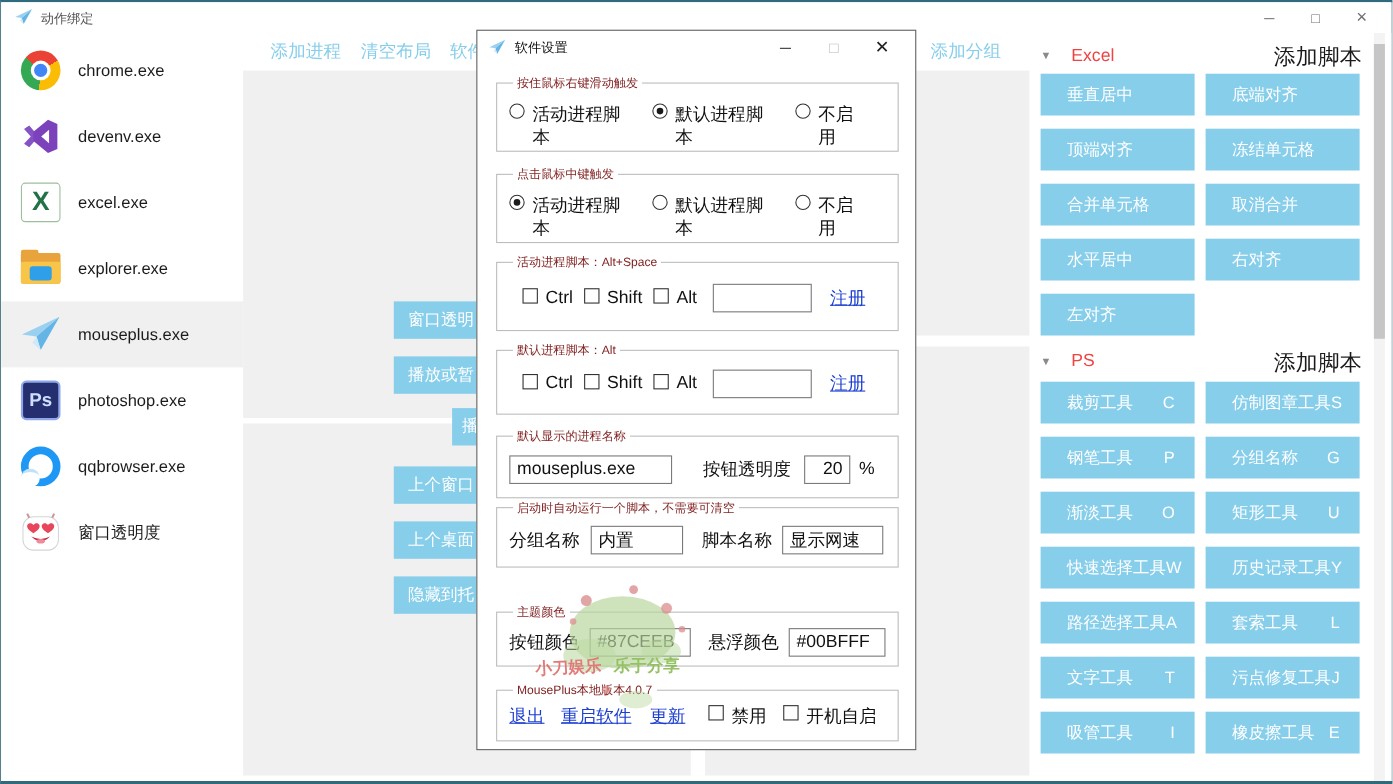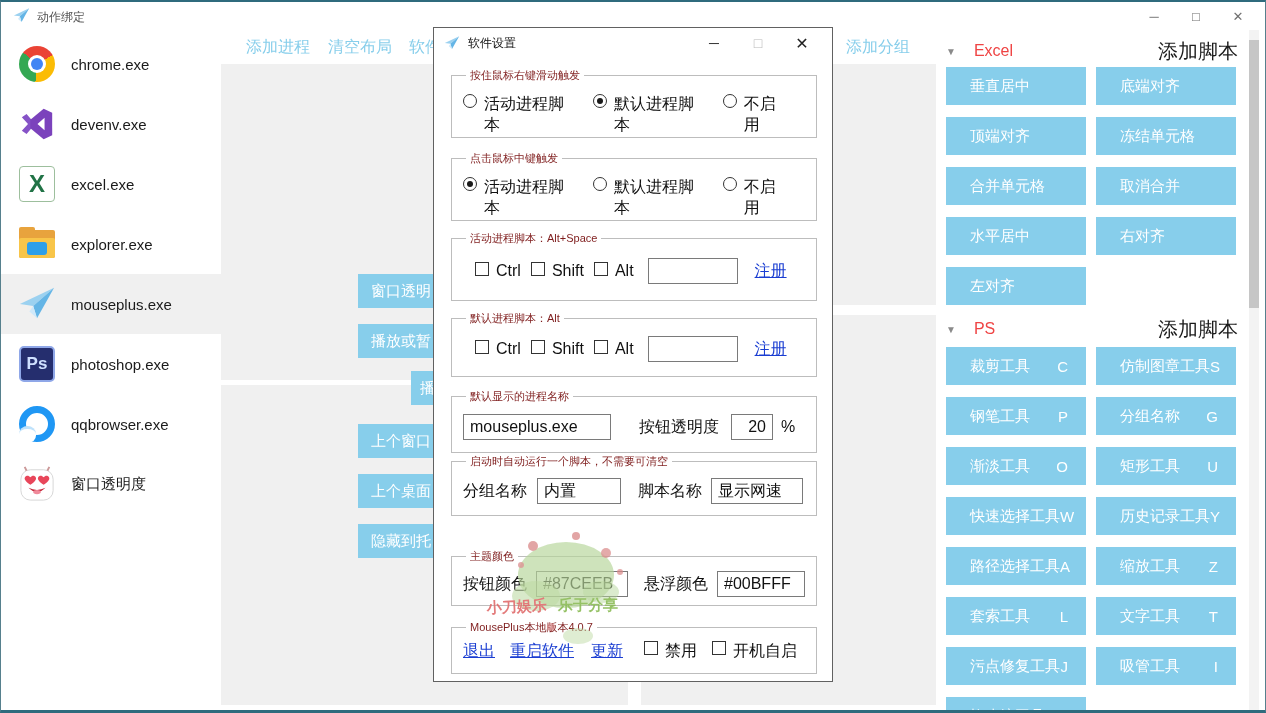--- a/index.html
+++ b/index.html
@@ -277,24 +277,20 @@
           <span>快速选择工具</span>
           <span class="key">W</span>
         </div>
       <div class="sk-btn">
           <span>历史记录工具</span>
           <span class="key">Y</span>
         </div>
       <div class="sk-btn">
           <span>路径选择工具</span>
           <span class="key">A</span>
-        </div>
-      <div class="sk-btn">
-          <span>缩放工具</span>
-          <span class="key">Z</span>
         </div>
       <div class="sk-btn">
           <span>套索工具</span>
           <span class="key">L</span>
         </div>
       <div class="sk-btn">
           <span>文字工具</span>
           <span class="key">T</span>
         </div>
       <div class="sk-btn">

